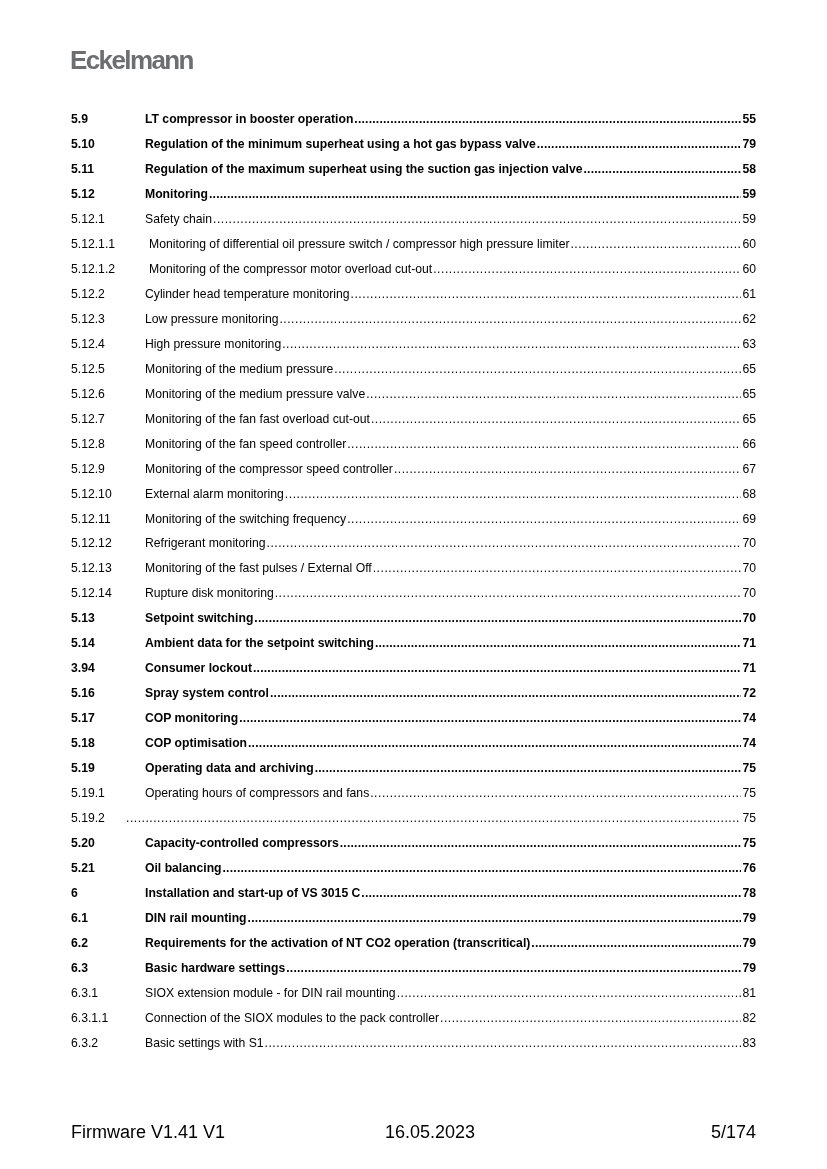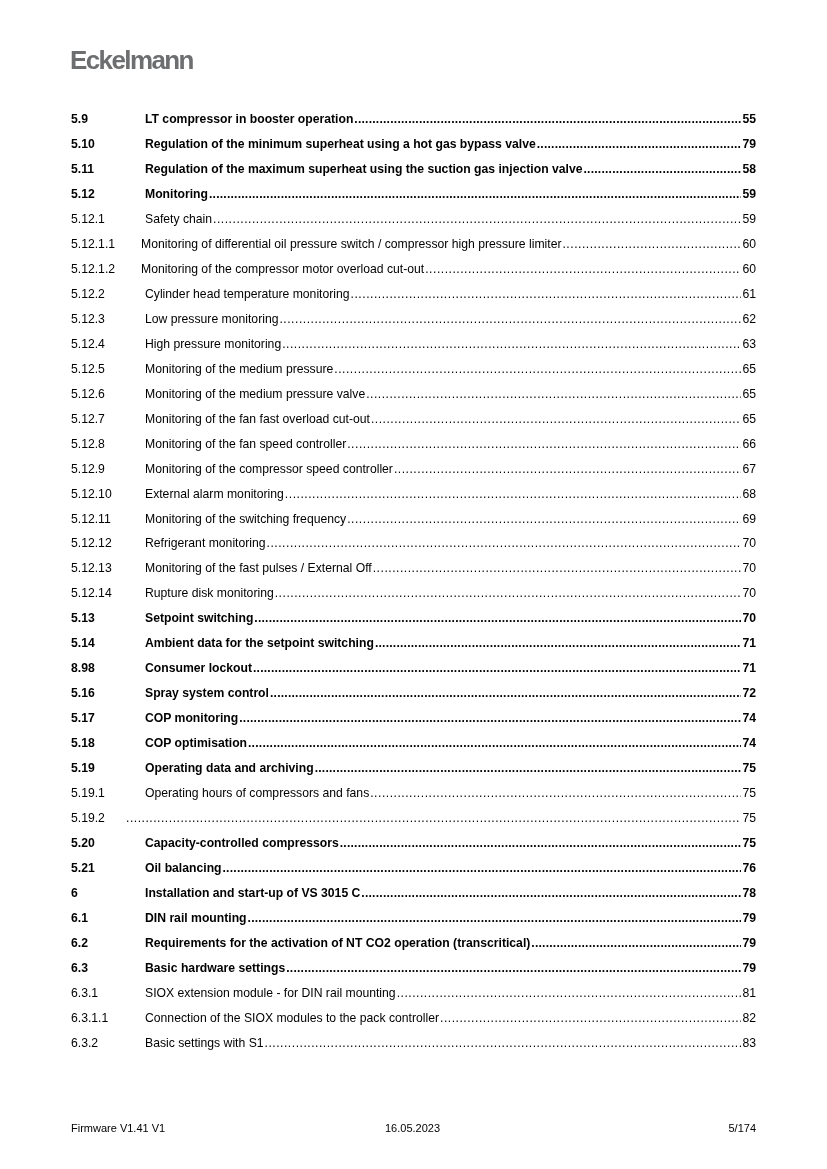--- a/index.html
+++ b/index.html
@@ -9,34 +9,34 @@
       font-family: "Liberation Sans", sans-serif; font-weight: bold;
       font-size: 26px; letter-spacing: -1.6px; color: #6d6e70; line-height: 40px;
     }
     .toc { position: absolute; left: 71px; top: 110px; width: 685px; }
     .toc-row {
       position: relative; height: 24.98px; line-height: 18px;
       display: flex; align-items: flex-start; font-size: 12.2px; white-space: nowrap; justify-content: flex-end;
     }
     .toc-row.bold { font-weight: bold; }
     .toc-num { width: 54px; flex: 0 0 54px; }
-    .toc-num.wide { width: auto; flex: 0 0 auto; margin-right: 6px; }
+    .toc-num.wide { width: auto; flex: 0 0 auto; margin-right: 14px; }
     .toc-title { flex: 0 0 auto; padding-left: 20px; }
     .toc-leader {
       flex: 1 1 auto; overflow: hidden; margin: 0 1px; color: #000;
       letter-spacing: 0.5px;
     }
     .toc-leader::before {
       content: "..............................................................................................................................................................................................................................................................................";
     }
     .toc-row.bold .toc-leader { letter-spacing: 0.2px; }
     .toc-page { flex: 0 0 auto; text-align: right; }
     .footer {
       position: absolute; top: 1122px; left: 71px; width: 685px; height: 20px;
-      font-size: 11px; font-family: "Liberation Sans", sans-serif; color: #000;
+      font-size: 18px; font-family: "Liberation Sans", sans-serif; color: #000;
     }
     .footer span { position: absolute; top: 0; }
     .f-left { left: 0; }
     .f-center { left: 314px; }
     .f-right { right: 0; }
   </style>
 </head>
 <body>
 
 <div class="logo">Eckelmann</div>
@@ -168,21 +168,21 @@
       <span class="toc-leader"></span>
       <span class="toc-page">70</span>
     </div>
     <div class="toc-row bold">
       <span class="toc-num">5.14</span>
       <span class="toc-title">Ambient data for the setpoint switching</span>
       <span class="toc-leader"></span>
       <span class="toc-page">71</span>
     </div>
     <div class="toc-row bold">
-      <span class="toc-num">8.98</span>
+      <span class="toc-num">3.94</span>
       <span class="toc-title">Consumer lockout</span>
       <span class="toc-leader"></span>
       <span class="toc-page">71</span>
     </div>
     <div class="toc-row bold">
       <span class="toc-num">5.16</span>
       <span class="toc-title">Spray system control</span>
       <span class="toc-leader"></span>
       <span class="toc-page">72</span>
     </div>

